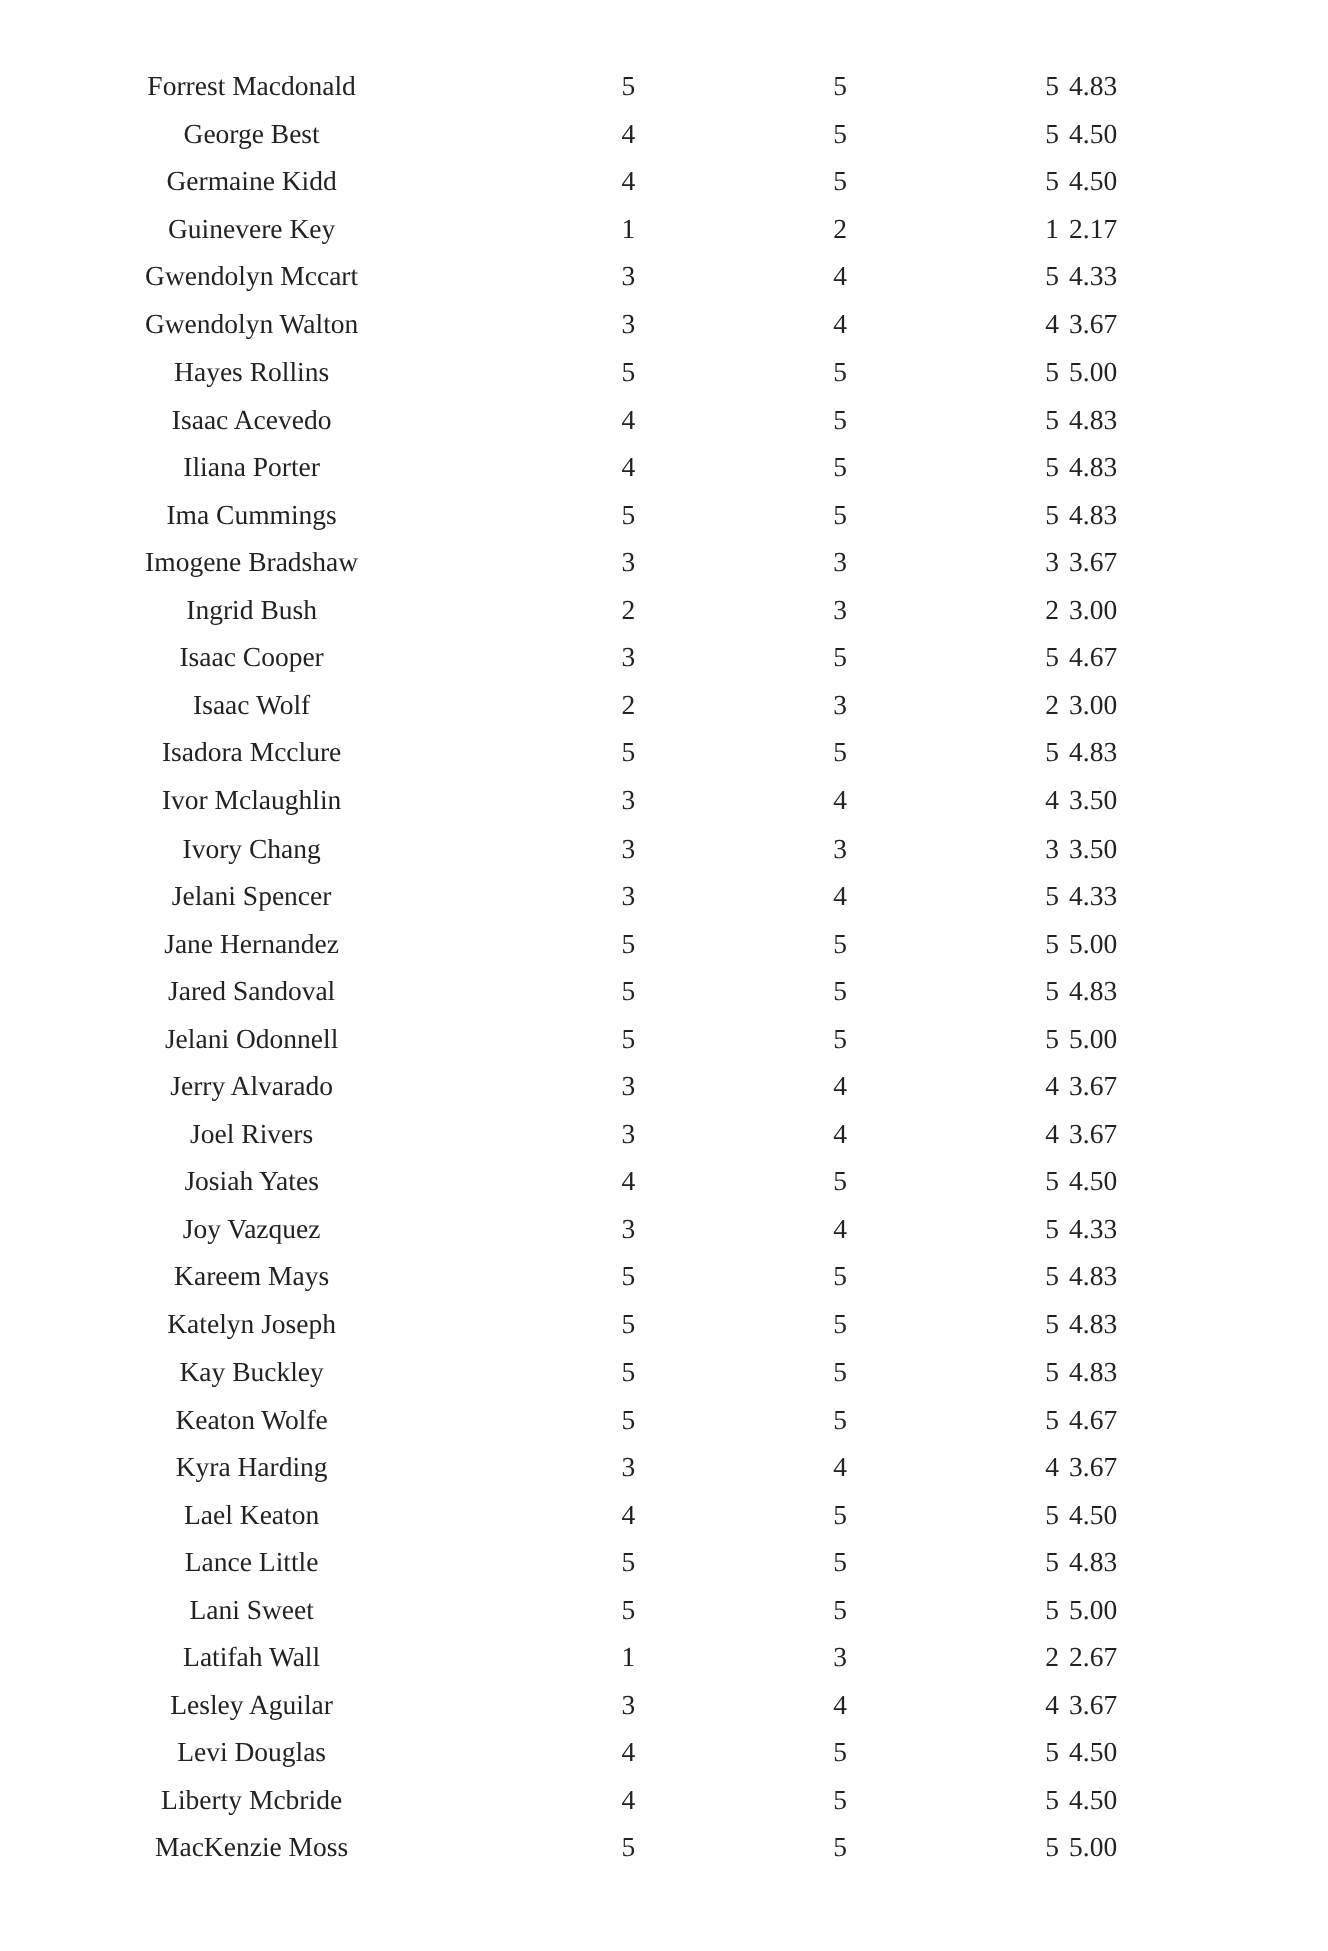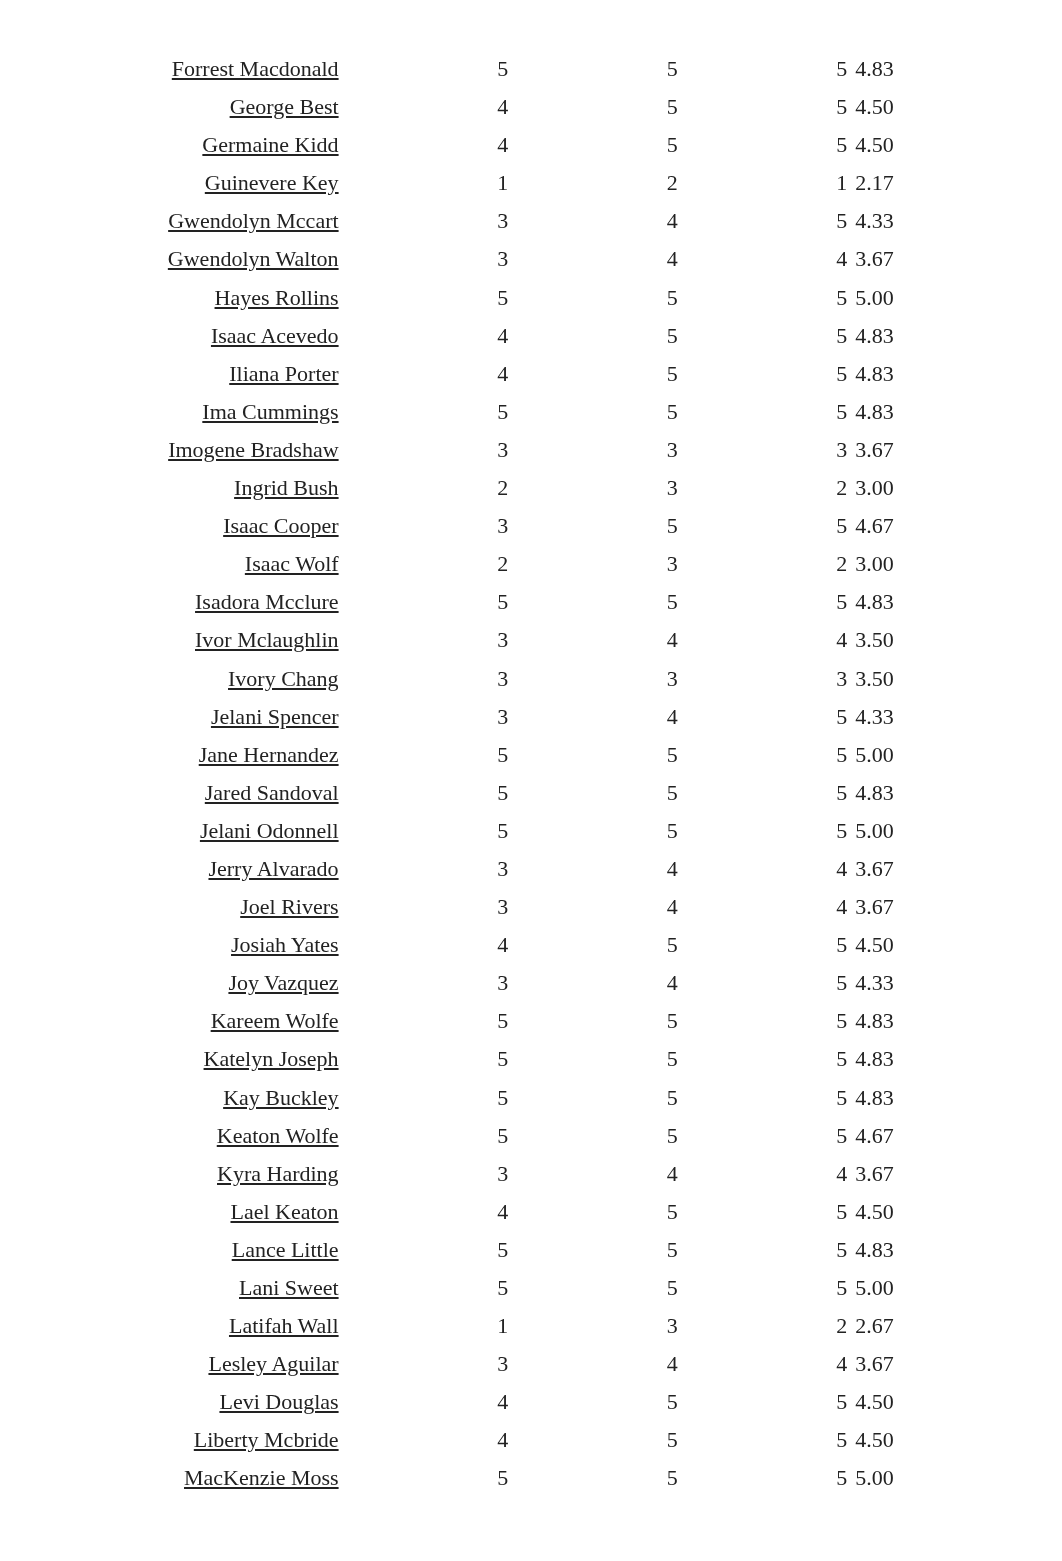--- a/index.html
+++ b/index.html
@@ -19,22 +19,21 @@
     table {
       width: 100%;
       border-collapse: collapse;
     }
     td {
       padding: 2px 4px;
       vertical-align: middle;
     }
     td.name {
       width: 30%;
-      text-align: right;
-      text-decoration: underline;
+      text-align: center;
     }
     td.col1, td.col2, td.col3 {
       width: 18%;
       text-align: right;
     }
     td.col4 {
       width: 16%;
     }
   </style>
 </head>
@@ -211,21 +210,21 @@
         <td class="col4">4.50</td>
       </tr>
       <tr>
         <td class="name">Joy Vazquez</td>
         <td class="col1">3</td>
         <td class="col2">4</td>
         <td class="col3">5</td>
         <td class="col4">4.33</td>
       </tr>
       <tr>
-        <td class="name">Kareem Wolfe</td>
+        <td class="name">Kareem Mays</td>
         <td class="col1">5</td>
         <td class="col2">5</td>
         <td class="col3">5</td>
         <td class="col4">4.83</td>
       </tr>
       <tr>
         <td class="name">Katelyn Joseph</td>
         <td class="col1">5</td>
         <td class="col2">5</td>
         <td class="col3">5</td>

